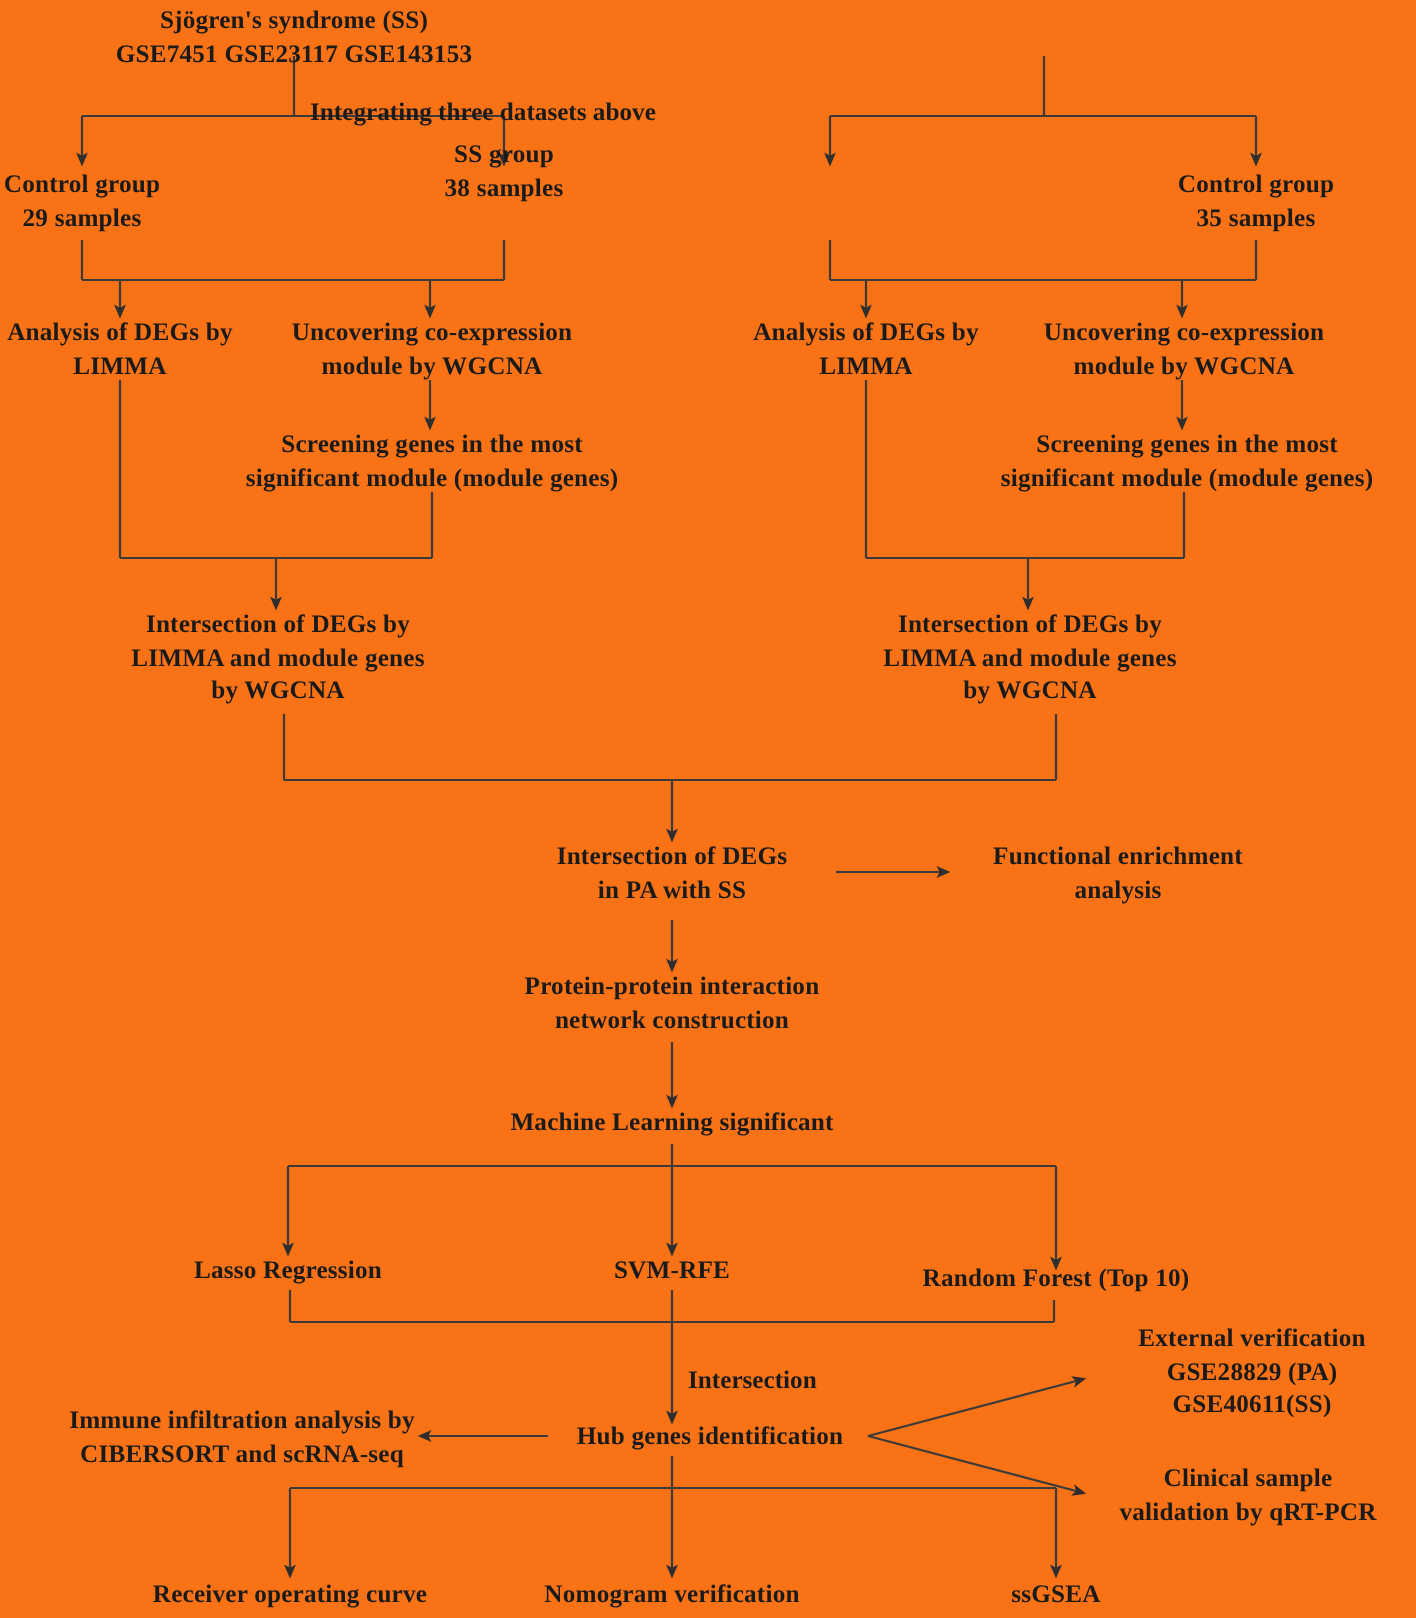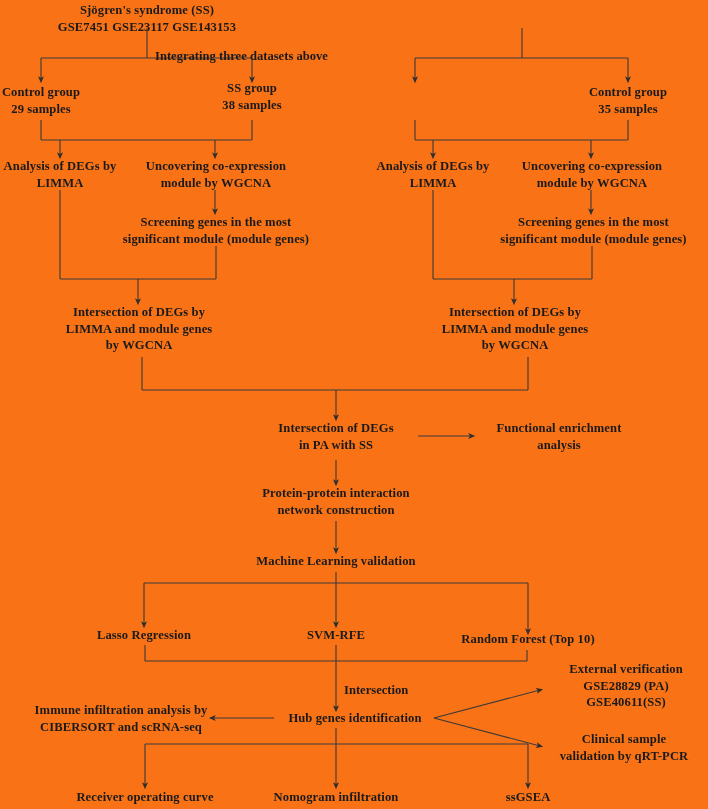--- a/index.html
+++ b/index.html
@@ -139,21 +139,21 @@
 
   <div class="node" style="left:22px; top:2px; width:250px;">Sjögren's syndrome (SS)
 GSE7451 GSE23117 GSE143153</div>
 
   <div class="edge-label" style="left:155px; top:32px; width:230px;margin-top:16px;">Integrating three datasets above</div>
 
 
   <div class="node" style="left:-39px; top:84px; width:160px;">Control group
 29 samples</div>
 
-  <div class="node" style="left:182px; top:80px; width:140px;text-align:center;">SS group
+  <div class="node" style="left:182px; top:69px; width:140px;text-align:center;">SS group
 38 samples</div>
 
 
   <div class="node" style="left:548px; top:84px; width:160px;">Control group
 35 samples</div>
 
   <div class="node" style="left:-15px; top:158px; width:150px;">Analysis of DEGs by
 LIMMA</div>
 
   <div class="node" style="left:140px; top:158px; width:152px;">Uncovering co-expression
@@ -181,21 +181,21 @@
 
   <div class="node" style="left:246px; top:420px; width:180px;">Intersection of DEGs
 in PA with SS</div>
 
   <div class="node" style="left:232px; top:485px; width:208px;">Protein-protein interaction
 network construction</div>
 
   <div class="node" style="left:476px; top:420px; width:166px;">Functional enrichment
 analysis</div>
 
-  <div class="node" style="left:226px; top:553px; width:220px;">Machine Learning validation</div>
+  <div class="node" style="left:226px; top:553px; width:220px;">Machine Learning significant</div>
 
   <div class="node" style="left:64px; top:627px; width:160px;">Lasso Regression</div>
 
   <div class="node" style="left:281px; top:627px; width:110px;">SVM-RFE</div>
 
   <div class="node" style="left:434px; top:631px; width:188px;">Random Forest (Top 10)</div>
 
   <div class="edge-label" style="left:344px; top:682px; width:110px;">Intersection</div>
 
   <div class="node" style="left:274px; top:710px; width:162px;">Hub genes identification</div>
@@ -205,17 +205,17 @@
 
   <div class="node" style="left:548px; top:661px; width:156px;">External verification
 GSE28829 (PA)
 GSE40611(SS)</div>
 
   <div class="node" style="left:542px; top:731px; width:164px;">Clinical sample
 validation by qRT-PCR</div>
 
   <div class="node" style="left:62px; top:789px; width:166px;">Receiver operating curve</div>
 
-  <div class="node" style="left:256px; top:789px; width:160px;">Nomogram infiltration</div>
+  <div class="node" style="left:256px; top:789px; width:160px;">Nomogram verification</div>
 
   <div class="node" style="left:483px; top:789px; width:90px;">ssGSEA</div>
 
 </div>
 
 </body></html>

